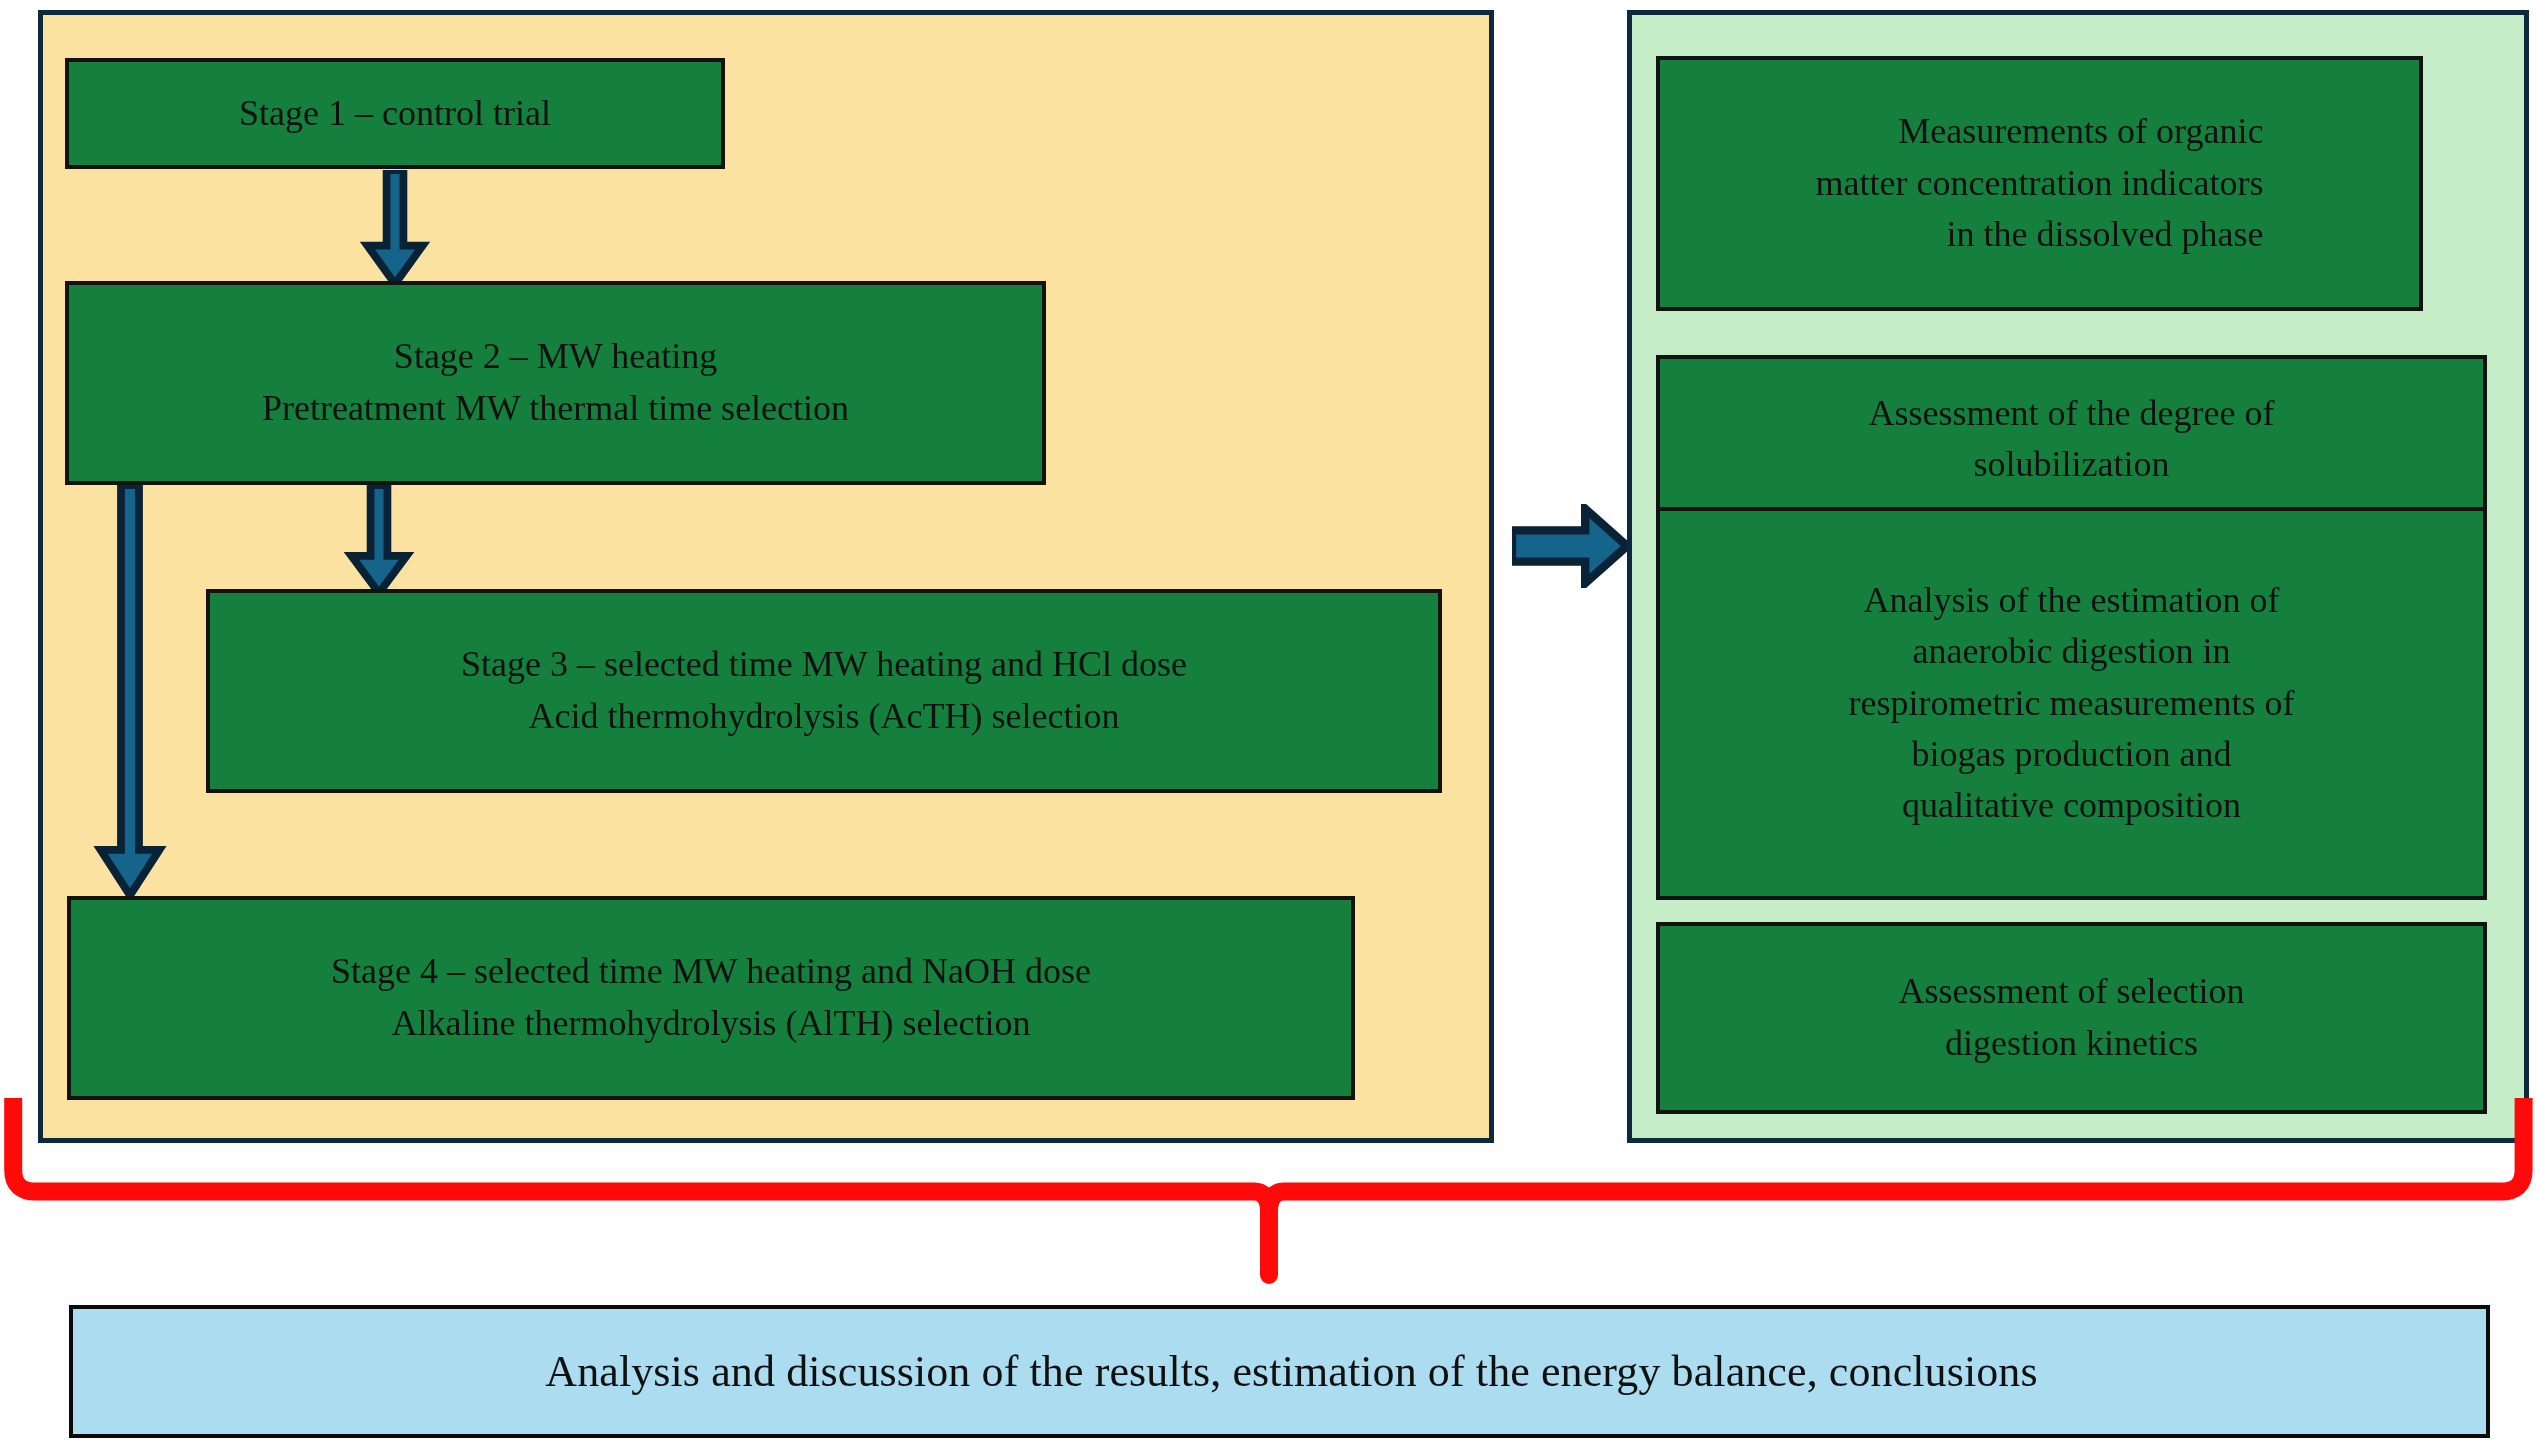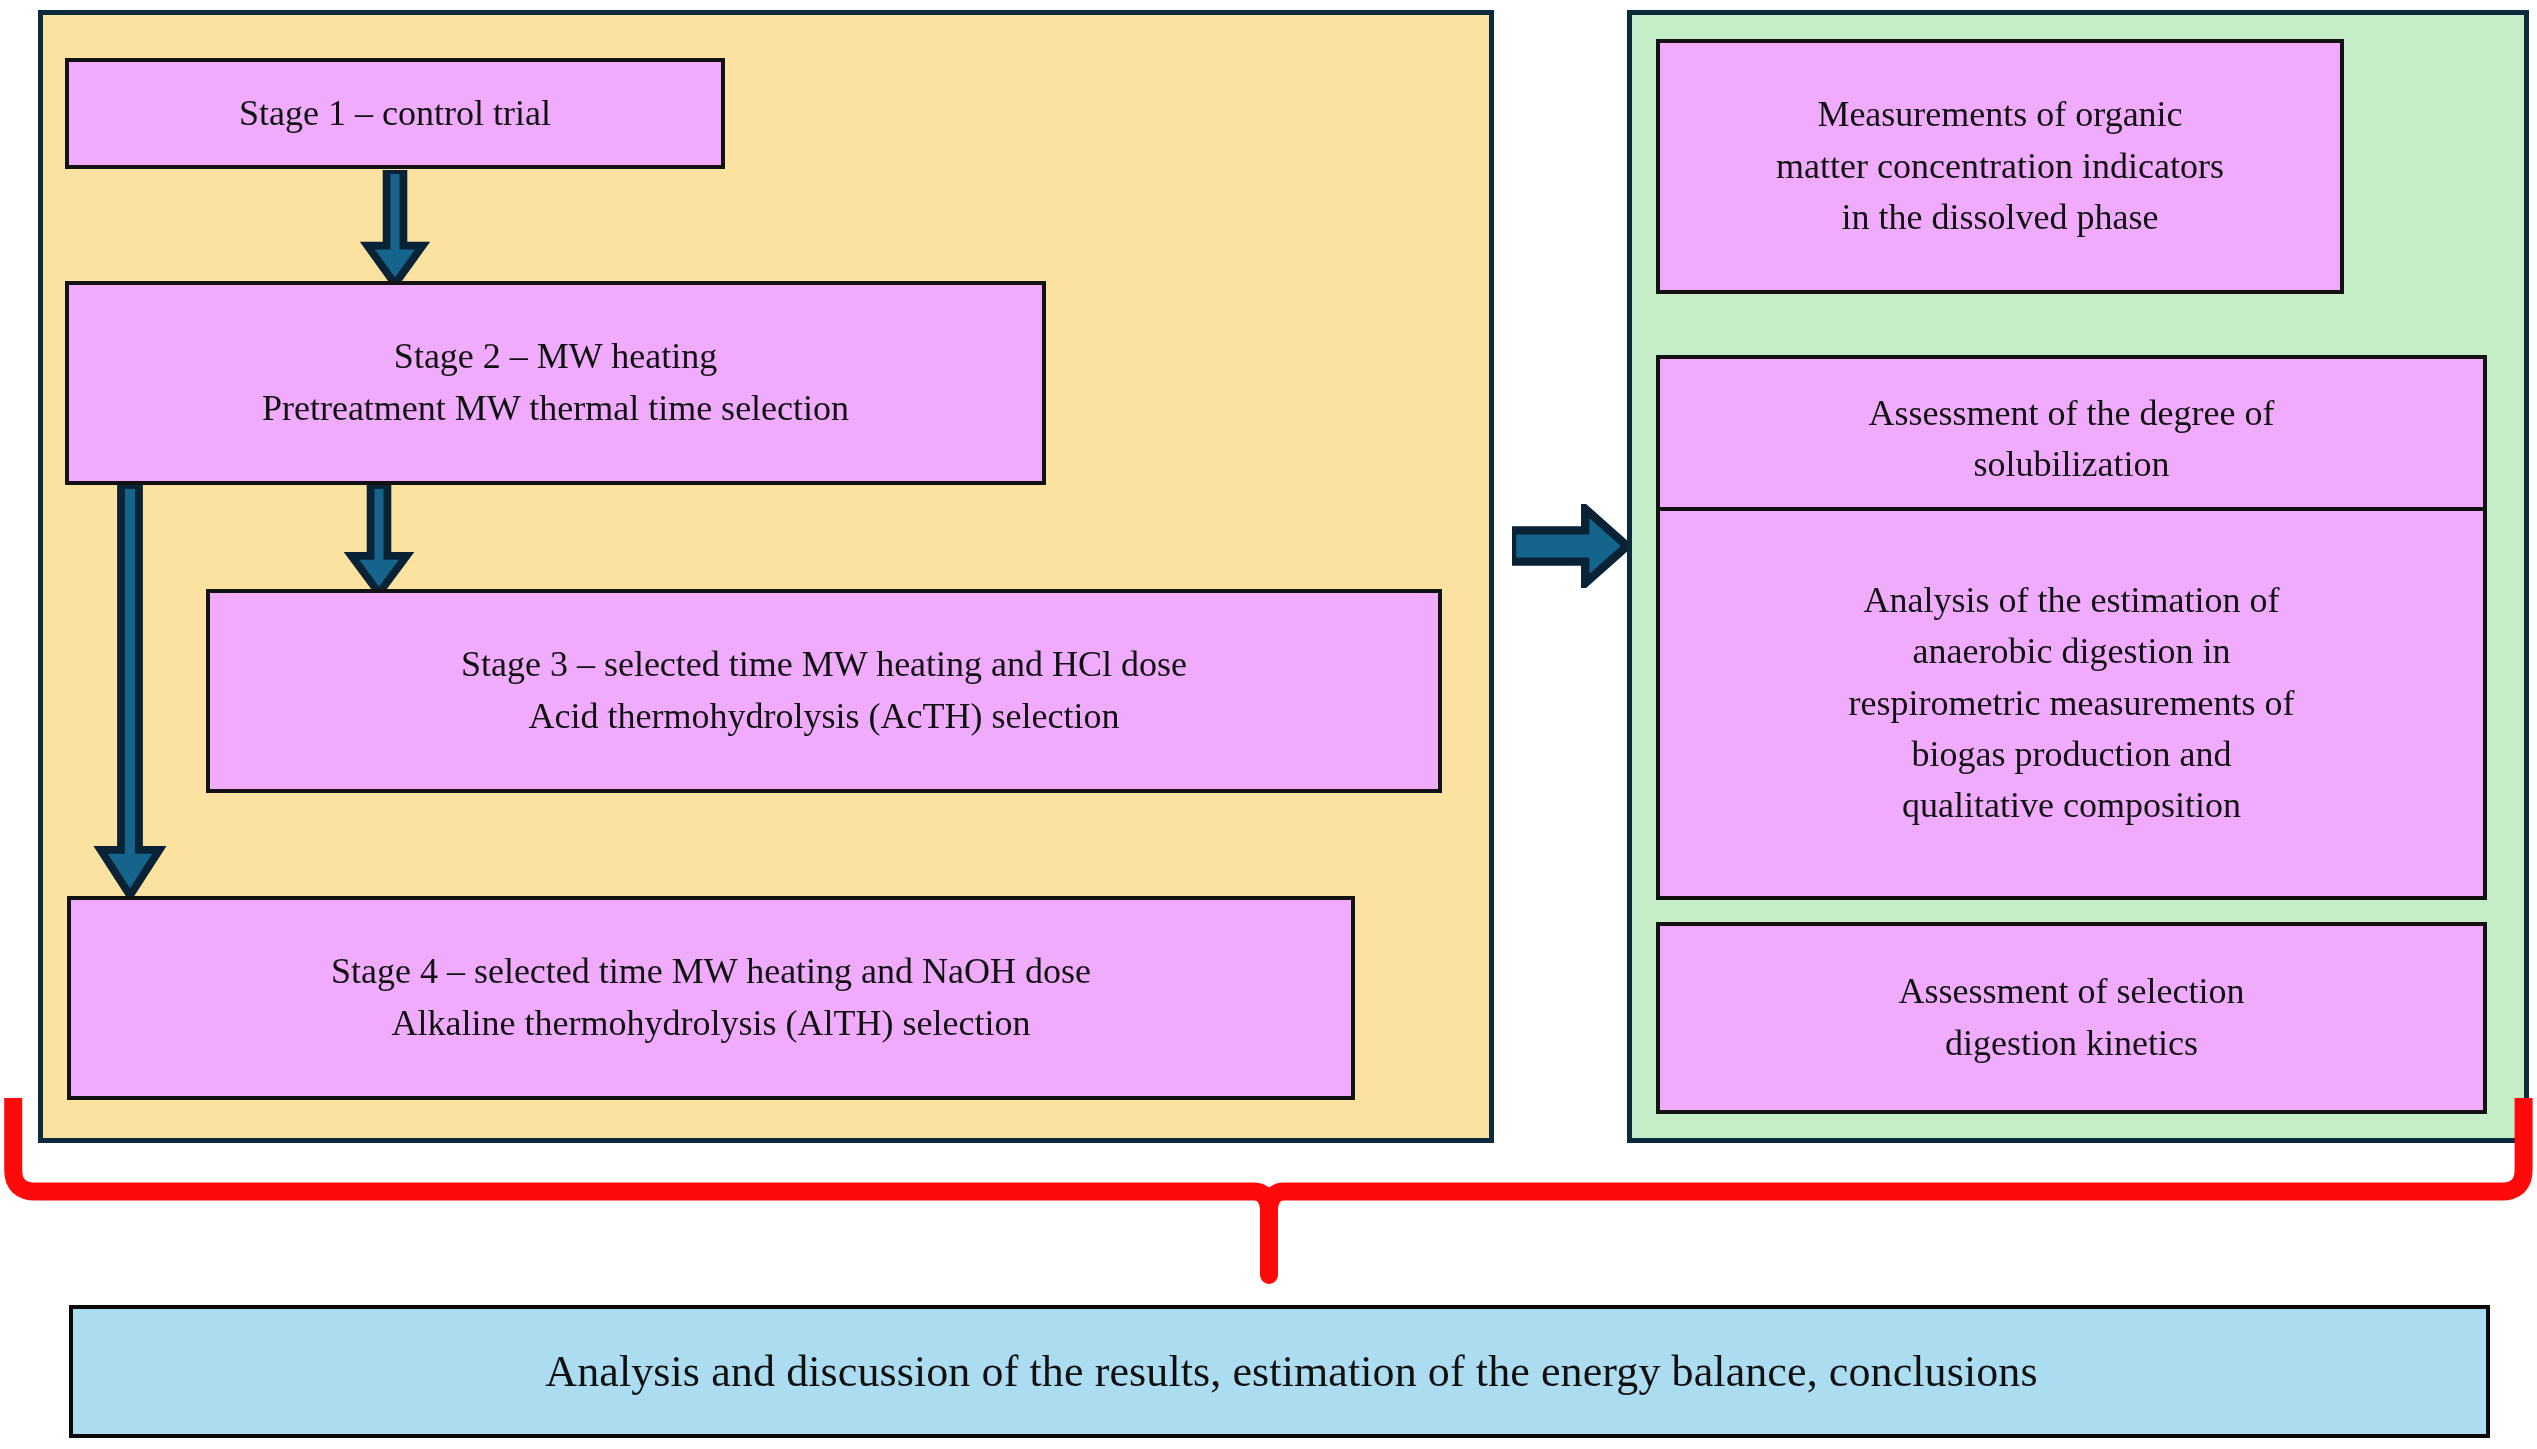--- a/index.html
+++ b/index.html
@@ -3,33 +3,33 @@
 <meta charset="utf-8">
 <style>
   html,body{margin:0;padding:0;background:#ffffff;}
   body{width:2538px;height:1449px;position:relative;overflow:hidden;
        font-family:"Liberation Serif","DejaVu Serif",serif;}
 
   .panel{position:absolute;box-sizing:border-box;border:5.4px solid #0D2A3D;}
   #yellow-panel{left:38px;top:9.6px;width:1456px;height:1133px;background:#FBE2A0;}
   #green-panel{left:1627px;top:9.6px;width:902px;height:1133px;background:#C5EDC8;}
 
-  .wbox{position:absolute;box-sizing:border-box;background:#f0abfc;
+  .wbox{position:absolute;box-sizing:border-box;background:#15803d;
         border:4.2px solid #121212;display:flex;align-items:center;
         justify-content:center;text-align:center;color:#111111;
         font-size:36px;line-height:1.42;padding:3.6px 10.8px;}
 
   
   #stage1-box{left:22px;top:43px;width:660px;height:111px;}
   #stage2-box{left:22px;top:266px;width:981px;height:204px;}
   #stage3-box{left:163px;top:574px;width:1236px;height:204px;}
   #stage4-box{left:24px;top:881px;width:1288px;height:204px;}
 
   
-  #result-box-0{left:24px;top:24px;width:688px;height:255px;}
+  #result-box-0{left:24px;top:41px;width:767px;height:255px;text-align:right;}
   #result-box-1{left:24px;top:301px;width:831px;height:169px;margin-top:39px;}
   #result-box-2{left:24px;top:492px;width:831px;height:393px;}
   #result-box-3{left:24px;top:907px;width:831px;height:192px;}
 
   
   .arrow{position:absolute;}
 
   #bottom-box{position:absolute;left:69px;top:1305px;width:2421px;height:133px;
      box-sizing:border-box;background:#ACDCF0;border:4.8px solid #0A0A0A;
      display:flex;align-items:center;justify-content:center;

